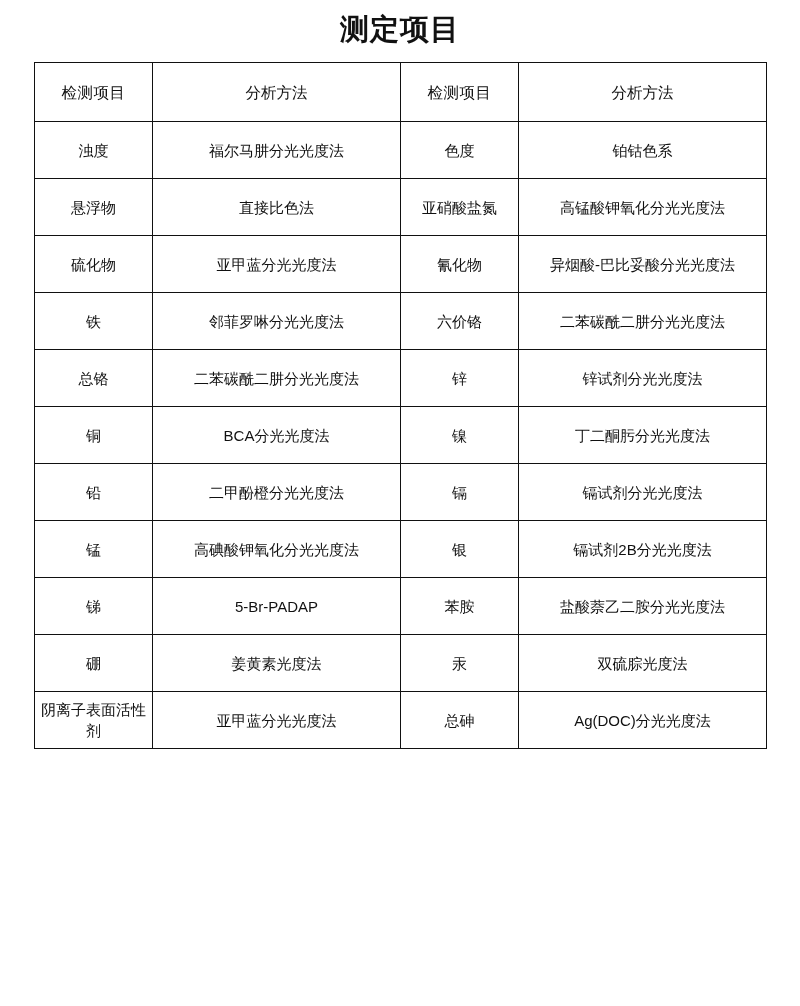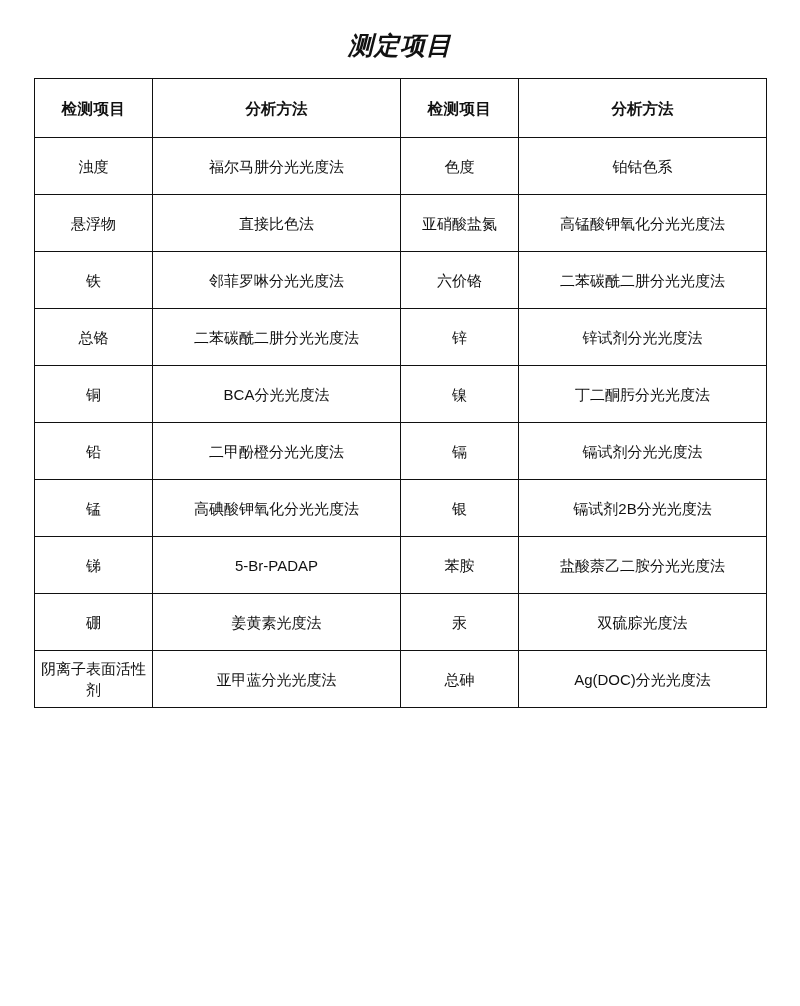--- a/index.html
+++ b/index.html
@@ -16,27 +16,26 @@
   }
   .page {
     width: 800px;
     height: 1006px;
     box-sizing: border-box;
     padding: 0;
     position: relative;
   }
   .title {
     text-align: center;
-    font-size: 25px;
+    font-size: 29px;
     font-weight: bold;
     letter-spacing: 1px;
     color: #111111;
-    margin: 28px 0 16px 0;
+    margin: 12px 0 16px 0;
     line-height: 34px;
-    font-style: italic;
   }
   .table-wrap {
     padding: 0 34px;
     box-sizing: border-box;
   }
   table.measure {
     width: 732px;
     border-collapse: collapse;
     table-layout: fixed;
     border: 1.5px solid #111111;
@@ -49,21 +48,21 @@
     border: 1px solid #111111;
     text-align: center;
     vertical-align: middle;
     font-size: 15px;
     line-height: 21px;
     height: 50px;
     padding: 3px 4px;
     word-break: break-word;
   }
   table.measure tr.header td {
-    font-weight: bold;
+    font-weight: normal;
     font-size: 15.5px;
     height: 52px;
   }
   table.measure tr.header td.item {
     letter-spacing: 0.5px;
   }
 </style>
 </head>
 <body>
 
@@ -91,20 +90,26 @@
           <td>浊度</td>
           <td>福尔马肼分光光度法</td>
           <td>色度</td>
           <td>铂钴色系</td>
         </tr>
         <tr>
           <td>悬浮物</td>
           <td>直接比色法</td>
           <td>亚硝酸盐氮</td>
           <td>高锰酸钾氧化分光光度法</td>
+        </tr>
+        <tr>
+          <td>硫化物</td>
+          <td>亚甲蓝分光光度法</td>
+          <td>氰化物</td>
+          <td>异烟酸-巴比妥酸分光光度法</td>
         </tr>
         <tr>
           <td>铁</td>
           <td>邻菲罗啉分光光度法</td>
           <td>六价铬</td>
           <td>二苯碳酰二肼分光光度法</td>
         </tr>
         <tr>
           <td>总铬</td>
           <td>二苯碳酰二肼分光光度法</td>

